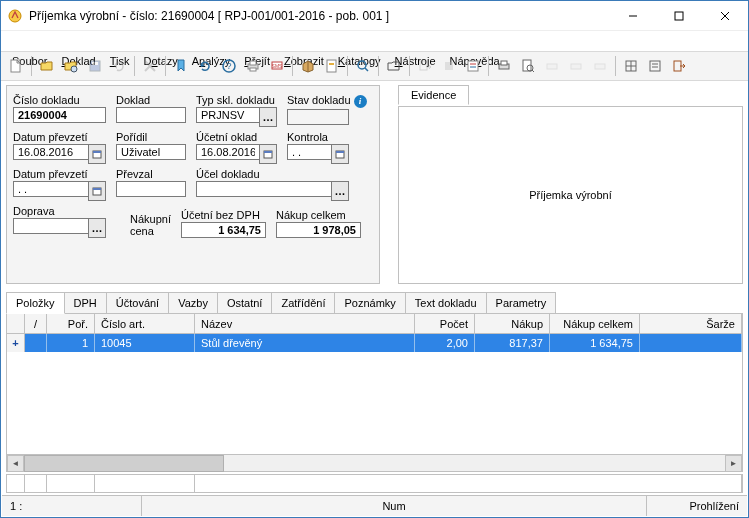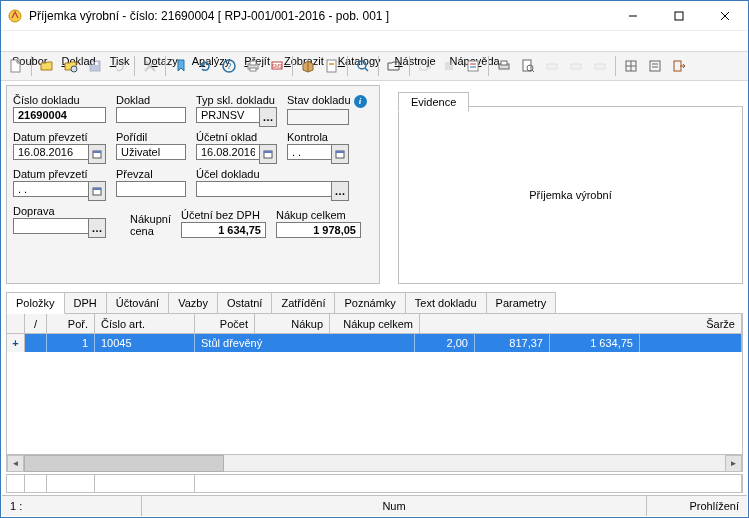--- a/index.html
+++ b/index.html
@@ -124,21 +124,21 @@
   }
   .input-combo { display: flex; }
   .input-combo .txt { border-right: none; }
 
   .side-panel {
     flex: 1;
     position: relative;
   }
   .side-tab {
     position: absolute;
-    top: 7px; left: 0;
+    top: 0; left: 0;
     border: 1px solid #c0c0c0;
     border-bottom: 1px solid #fff;
     background: #fff;
     padding: 3px 12px;
     font-size: 11px;
     z-index: 2;
   }
   .side-body {
     border: 1px solid #c0c0c0;
     height: 178px;
@@ -616,20 +616,21 @@
   <div class="tab">Text dokladu</div>
   <div class="tab">Parametry</div>
 </div>
 
 <div class="grid-wrap">
   <div class="grid-header">
     <div class="gh" style="width:18px"></div>
     <div class="gh" style="width:22px; justify-content:center">/</div>
     <div class="gh right" style="width:48px">Poř.</div>
     <div class="gh" style="width:100px">Číslo art.</div>
+    <div class="gh" style="width:220px">Název</div>
     <div class="gh right" style="width:60px">Počet</div>
     <div class="gh right" style="width:75px">Nákup</div>
     <div class="gh right" style="width:90px">Nákup celkem</div>
     <div class="gh right" style="flex:1">Šarže</div>
   </div>
   <div class="grid-body">
     <div class="grid-row">
       <div class="row-handle">+</div>
       <div class="gc" style="width:22px"></div>
       <div class="gc right" style="width:48px">1</div>

